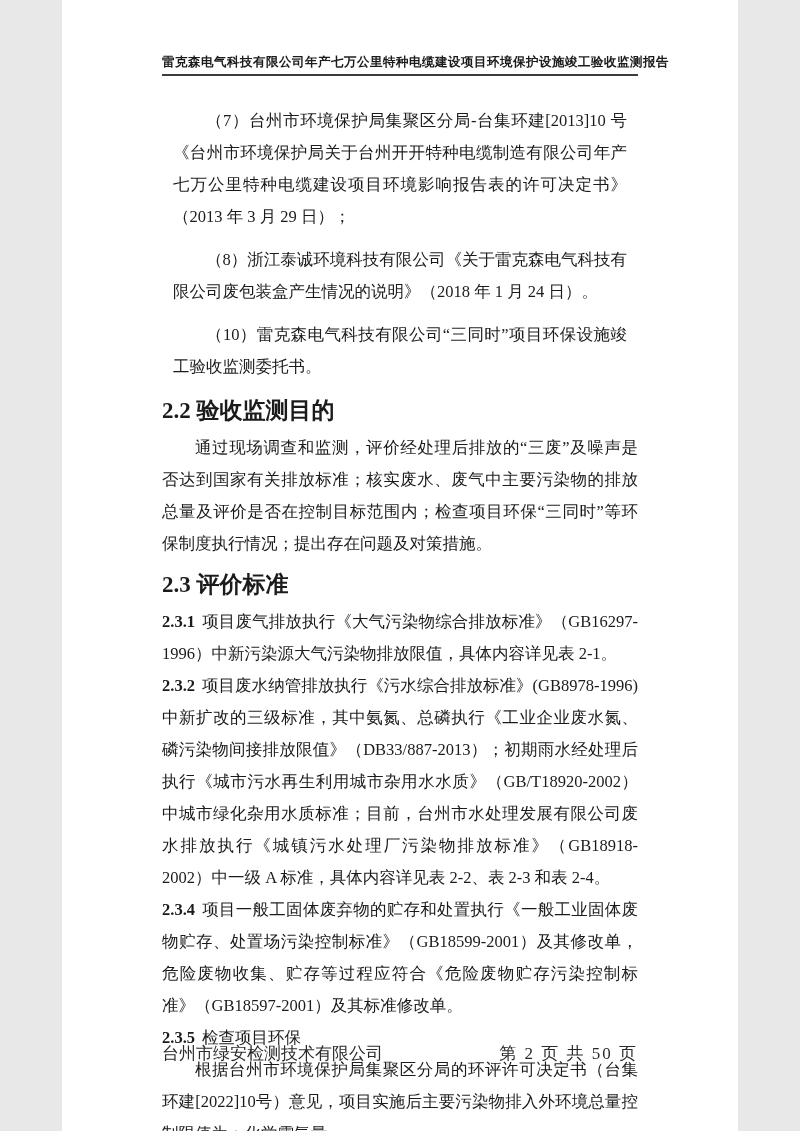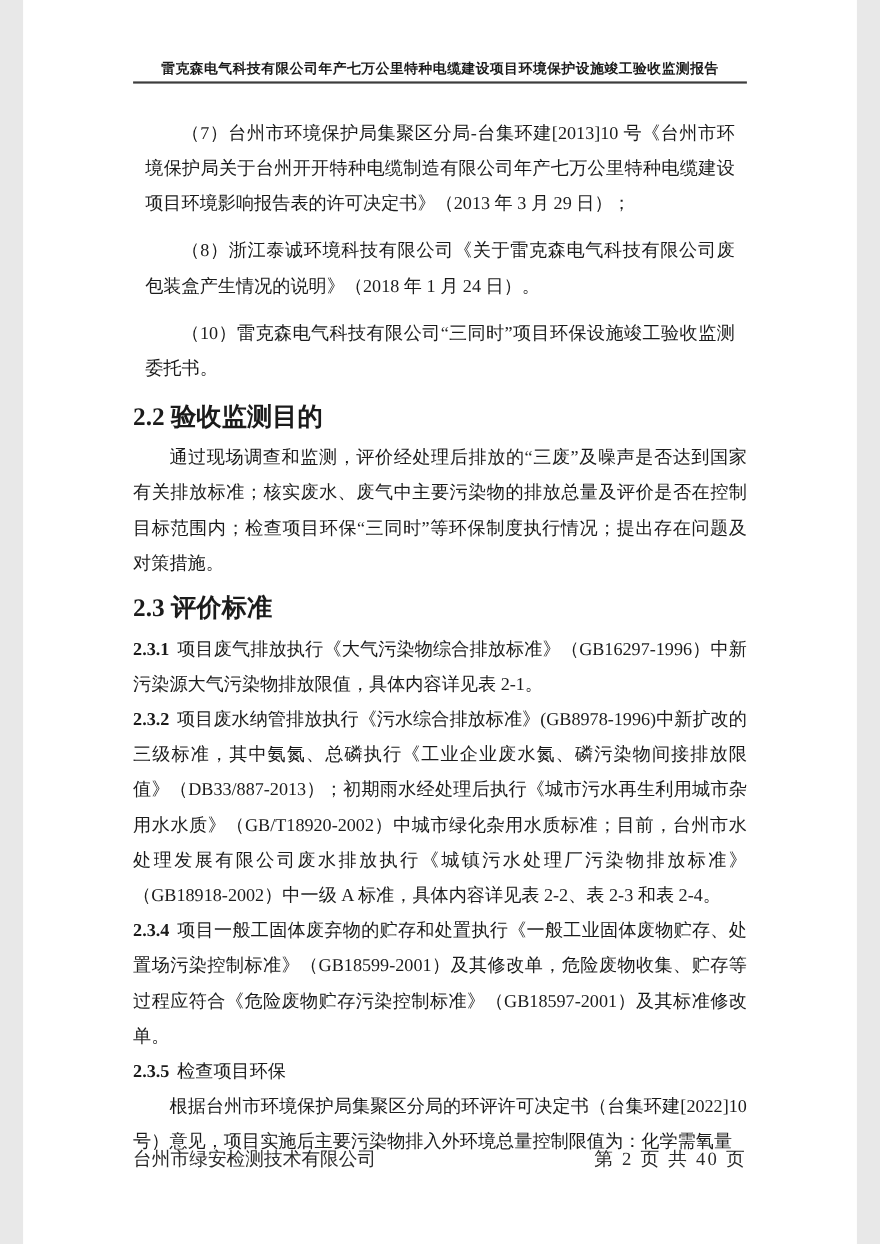--- a/index.html
+++ b/index.html
@@ -1,19 +1,19 @@
 <!DOCTYPE html>
 <html><head>
 <meta charset="utf-8">
 <style>
   * { box-sizing: border-box; }
   html, body { margin: 0; padding: 0; background: #e8e8e8; }
   .page {
     position: relative;
-    width: 758px;
+    width: 676px;
     height: 1131px;
     margin: 0 auto;
     background: #ffffff;
     color: #1b1b1b;
     font-family: "Liberation Serif", "DejaVu Serif", serif;
     overflow: hidden;
   }
   .doc-header {
     position: absolute;
     top: 54px;
@@ -100,16 +100,16 @@
     <p class="sub-item">
       <span class="sub-num">2.3.5</span><span>检查项目环保</span>
     </p>
 
     <p class="para indent">根据台州市环境保护局集聚区分局的环评许可决定书（台集环建[2022]10号）意见，项目实施后主要污染物排入外环境总量控制限值为：化学需氧量</p>
 
   </main>
 
   <footer class="doc-footer">
     <span class="footer-company">台州市绿安检测技术有限公司</span>
-    <span class="footer-page">第 2 页 共 40 页</span>
+    <span class="footer-page">第 2 页 共 50 页</span>
   </footer>
 
 </div>
 
 </body></html>

